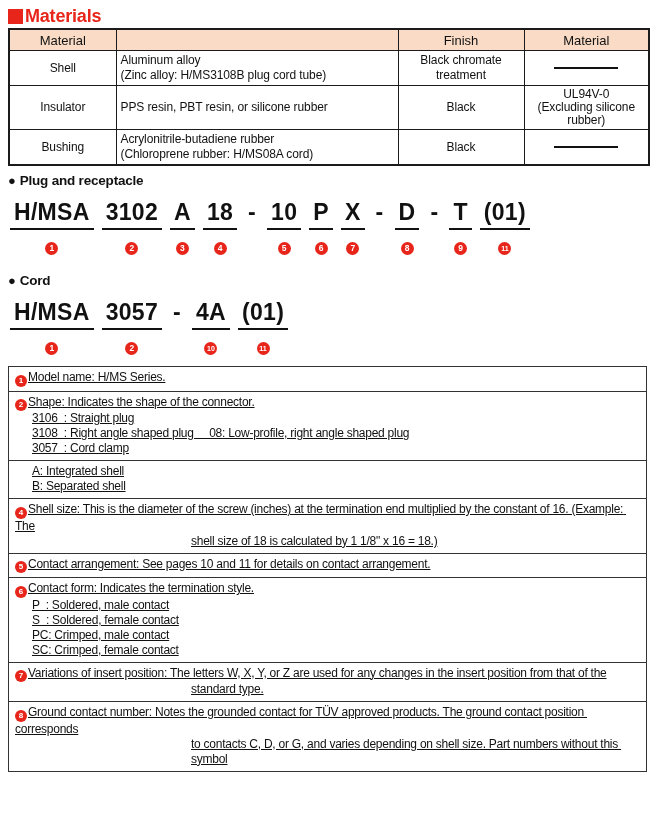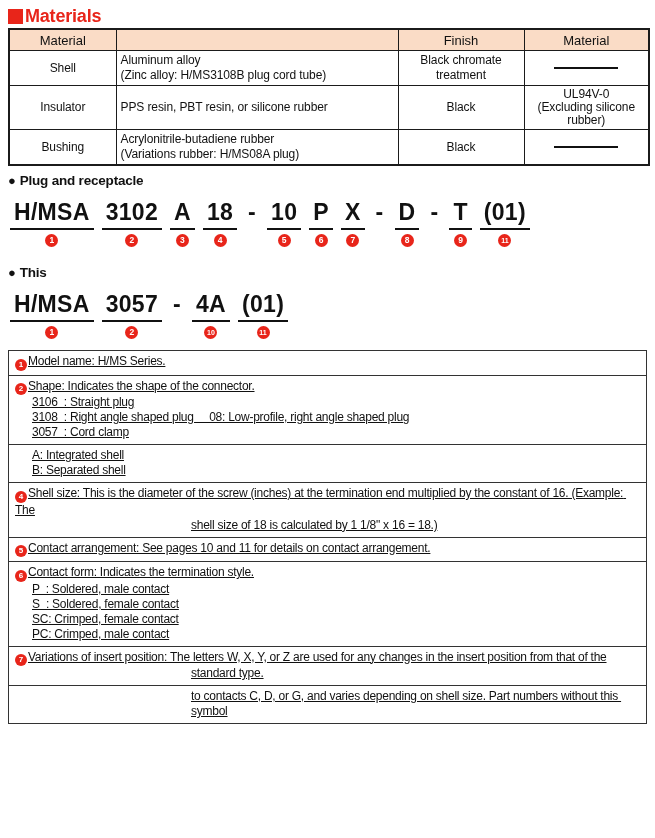--- a/index.html
+++ b/index.html
@@ -24,21 +24,21 @@
   .tight div{line-height:13px;}
   .rule{width:64px;border-top:2px solid #111;margin:0 auto;}
 
   
   .sub-head{display:flex;align-items:center;font-weight:bold;font-size:13.5px;margin:7px 0 0 0;letter-spacing:-0.2px;}
   .bullet{font-size:13px;margin-right:4px;line-height:13px;}
   .clampsub{margin-top:18px;}
 
   
   .code-row{display:flex;align-items:flex-start;margin:11px 0 0 2px;}
-  .seg{display:flex;flex-direction:column;align-items:center;margin-right:8px;}
+  .seg{display:flex;flex-direction:column;align-items:center;margin-right:8px;gap:8px;}
   .seg-text{font-size:23px;font-weight:bold;line-height:26px;letter-spacing:0.3px;white-space:pre;}
   .seg.u .seg-text{border-bottom:2.5px solid #111;padding:0 4px 3px;}
   .seg.dash .seg-text{padding:0 3px;}
   .circ{width:13px;height:13px;border-radius:50%;background:var(--red);color:#fff;
         font-size:8.5px;font-weight:bold;line-height:13px;text-align:center;margin-top:4px;letter-spacing:0;}
   .circ.two{font-size:7px;}
 
   
   .notes{margin-top:12px;}
   .note{border:1px solid #333;margin-top:-1px;padding:3px 6px 4px 6px;
@@ -101,21 +101,21 @@
           <td class="c tight">
             <div>UL94V-0</div>
             <div>(Excluding silicone</div>
             <div>rubber)</div>
           </td>
         </tr>
         <tr>
           <td class="c">Bushing</td>
           <td class="l">
             <div>Acrylonitrile-butadiene rubber</div>
-            <div>(Variations rubber: H/MS08A plug)</div>
+            <div>(Chloroprene rubber: H/MS08A cord)</div>
           </td>
           <td class="c">
             <div>Black</div>
           </td>
           <td class="c tight">
             <div class="rule"></div>
           </td>
         </tr>
       </tbody>
   </table>
@@ -172,21 +172,21 @@
         <div class="circ">9</div>
       </div>
       <div class="seg u">
         <div class="seg-text">(01)</div>
         <div class="circ two">11</div>
       </div>
     </div>
 
   <div class="sub-head clampsub">
     <span class="bullet">●</span>
-    <span>This</span>
+    <span>Cord</span>
   </div>
   <div class="code-row" id="clamp-code">
       <div class="seg u">
         <div class="seg-text">H/MSA</div>
         <div class="circ">1</div>
       </div>
       <div class="seg u">
         <div class="seg-text">3057</div>
         <div class="circ">2</div>
       </div>
@@ -221,25 +221,26 @@
         <div class="ln i0"><span class="ncirc">4</span>Shell size: This is the diameter of the screw (inches) at the termination end multiplied by the constant of 16. (Example: The</div>
         <div class="ln i2">shell size of 18 is calculated by 1 1/8" x 16 = 18.)</div>
       </div>
       <div class="note">
         <div class="ln i0"><span class="ncirc">5</span>Contact arrangement: See pages 10 and 11 for details on contact arrangement.</div>
       </div>
       <div class="note">
         <div class="ln i0"><span class="ncirc">6</span>Contact form: Indicates the termination style.</div>
         <div class="ln i1">P  : Soldered, male contact</div>
         <div class="ln i1">S  : Soldered, female contact</div>
+        <div class="ln i1">PC: Crimped, male contact</div>
         <div class="ln i1">SC: Crimped, female contact</div>
-        <div class="ln i1">PC: Crimped, male contact</div>
       </div>
       <div class="note">
         <div class="ln i0"><span class="ncirc">7</span>Variations of insert position: The letters W, X, Y, or Z are used for any changes in the insert position from that of the</div>
         <div class="ln i2">standard type.</div>
       </div>
       <div class="note">
+        <div class="ln i0"><span class="ncirc">8</span>Ground contact number: Notes the grounded contact for TÜV approved products. The ground contact position corresponds</div>
         <div class="ln i2">to contacts C, D, or G, and varies depending on shell size. Part numbers without this symbol</div>
       </div>
     </div>
 
 </div>
 
 </body></html>

